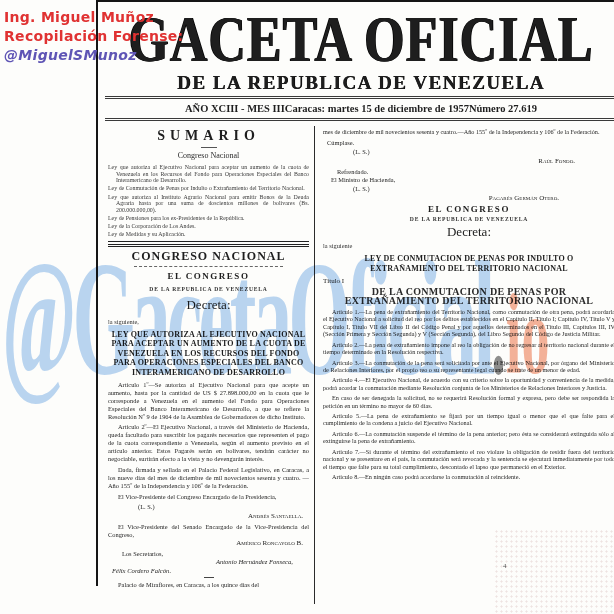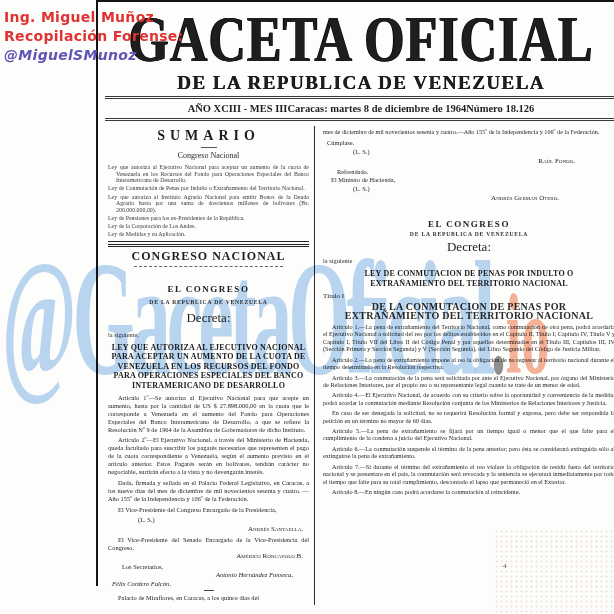--- a/index.html
+++ b/index.html
@@ -57,21 +57,21 @@
     font-size:5.9px;line-height:6.6px;text-align:justify;color:#3a3a3a;
     padding-left:8px;text-indent:-8px;margin-bottom:1.6px;
   }
   .band{
     height:6px;margin:3px 0 2px 0;
     background:repeating-linear-gradient(to bottom,#222 0 1.4px,transparent 1.4px 2.6px);
   }
   .congreso-banner{text-align:center;font-weight:bold;font-size:12px;letter-spacing:1px;margin:2px 0 2px 0;}
   .dashrule{border-top:1px dashed #666;margin:2px 26px 4px 26px;}
 
-  .h-congreso{text-align:center;font-weight:bold;font-size:9px;letter-spacing:1.5px;margin-top:17px;}
+  .h-congreso{text-align:center;font-weight:bold;font-size:9px;letter-spacing:1.5px;margin-top:2px;}
   .h-republica{text-align:center;font-weight:bold;font-size:5.6px;letter-spacing:0.8px;margin-top:5px;color:#333;}
   .h-decreta{text-align:center;font-size:13px;margin-top:5px;}
   .lasig{font-size:6.4px;margin-top:5px;color:#333;}
 
   .law-title{
     font-weight:bold;font-size:8px;line-height:9.4px;text-align:center;
     margin:5px 3px 4px 3px;letter-spacing:0.2px;
   }
   .law-sub{
     font-weight:bold;font-size:10px;line-height:8.4px;text-align:center;
@@ -129,22 +129,22 @@
 <div class="content">
 
   <div class="masthead">
     <div class="masthead-title">GACETA OFICIAL</div>
     <div class="masthead-sub">DE LA REPUBLICA DE VENEZUELA</div>
   </div>
 
   <div class="rule"></div>
   <div class="dateband">
     <span>AÑO XCIII - MES III</span>
-    <span>Caracas: martes 8 de diciembre de 1964</span>
-    <span>Número 18.126</span>
+    <span>Caracas: martes 15 de diciembre de 1957</span>
+    <span>Número 27.619</span>
   </div>
   <div class="rule"></div>
 
   <div class="columns">
 
     <div class="col-left">
       <div class="sumario-title">SUMARIO</div>
       <div class="sumario-orn"></div>
       <div class="sumario-sec">Congreso Nacional</div>
 
@@ -186,21 +186,21 @@
 
     <div class="col-right">
       <div class="para-r" style="text-indent:0;">mes de diciembre de mil novecientos sesenta y cuatro.—Año 155º de la Independencia y 106º de la Federación.</div>
 
       <div class="sig-role" style="text-indent:4px;">Cúmplase.</div>
       <div class="sig-ls">(L. S.)</div>
       <div class="sig-name-right" style="padding-right:40px;">Raúl Fondo.</div>
       <div class="sig-secretarios">Refrendado.</div>
       <div class="sig-secretarios" style="padding-left:8px;margin-top:0;">El Ministro de Hacienda,</div>
       <div class="sig-ls">(L. S.)</div>
-      <div class="sig-name-right" style="padding-right:56px;">Andrés Germán Otero.</div>
+      <div class="sig-name-right" style="padding-right:56px;">Pagarés Germán Otero.</div>
 
       <div class="h-congreso">EL CONGRESO</div>
       <div class="h-republica" style="margin-top:2px;">DE LA REPUBLICA DE VENEZUELA</div>
       <div class="h-decreta" style="margin-top:2px;">Decreta:</div>
       <div class="lasig" style="margin-top:2px;">la siguiente</div>
 
       <div class="law-title">LEY DE CONMUTACION DE PENAS POR INDULTO O EXTRAÑAMIENTO DEL TERRITORIO NACIONAL</div>
       <div class="titulo">Título I</div>
       <div class="law-sub">DE LA CONMUTACION DE PENAS POR EXTRAÑAMIENTO DEL TERRITORIO NACIONAL</div>
 

